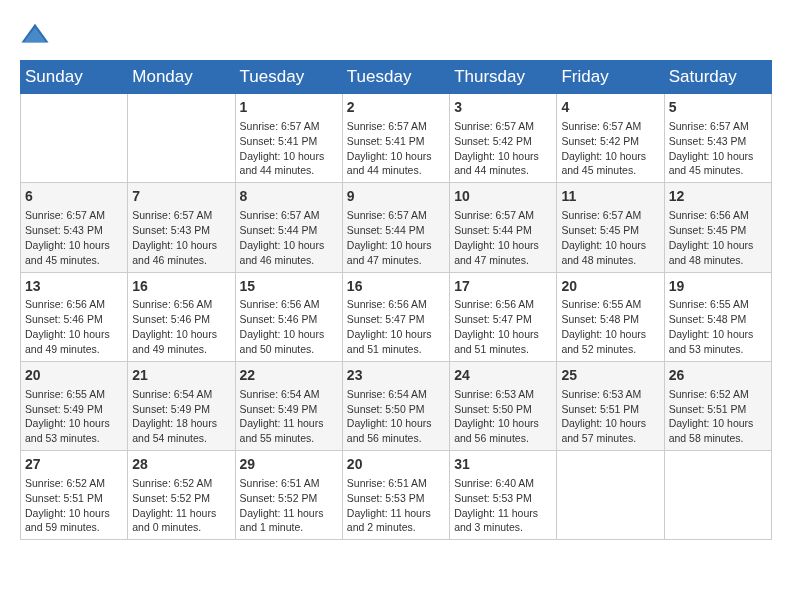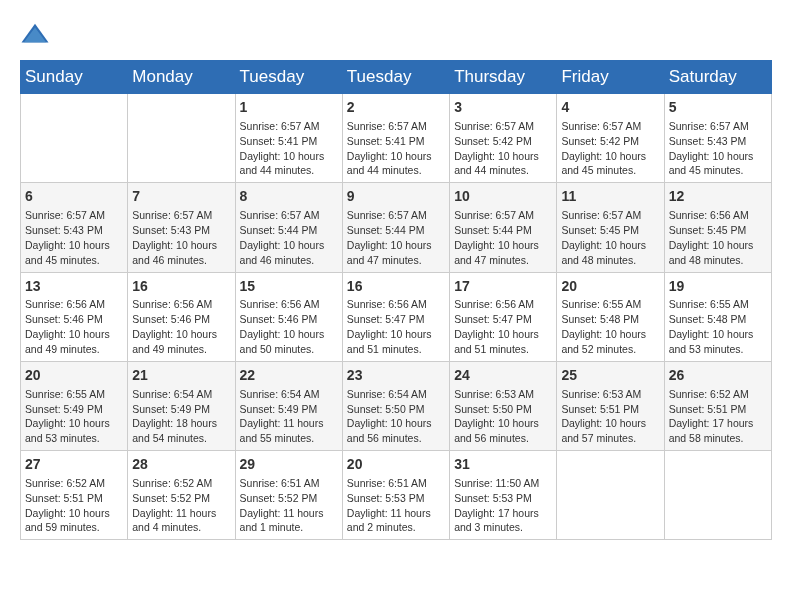--- a/index.html
+++ b/index.html
@@ -225,40 +225,40 @@
         <span class="day-info">Sunrise: 6:53 AM</span><br>
         <span class="day-info">Sunset: 5:50 PM</span><br>
         <span class="day-info">Daylight: 10 hours and 56 minutes.</span></td>
         <td><span class="day-number">25</span>
         <span class="day-info">Sunrise: 6:53 AM</span><br>
         <span class="day-info">Sunset: 5:51 PM</span><br>
         <span class="day-info">Daylight: 10 hours and 57 minutes.</span></td>
         <td><span class="day-number">26</span>
         <span class="day-info">Sunrise: 6:52 AM</span><br>
         <span class="day-info">Sunset: 5:51 PM</span><br>
-        <span class="day-info">Daylight: 17 hours and 58 minutes.</span></td>
+        <span class="day-info">Daylight: 10 hours and 58 minutes.</span></td>
       </tr>
       <tr>
         <td><span class="day-number">27</span>
         <span class="day-info">Sunrise: 6:52 AM</span><br>
         <span class="day-info">Sunset: 5:51 PM</span><br>
         <span class="day-info">Daylight: 10 hours and 59 minutes.</span></td>
         <td><span class="day-number">28</span>
         <span class="day-info">Sunrise: 6:52 AM</span><br>
         <span class="day-info">Sunset: 5:52 PM</span><br>
-        <span class="day-info">Daylight: 11 hours and 4 minutes.</span></td>
+        <span class="day-info">Daylight: 11 hours and 0 minutes.</span></td>
         <td><span class="day-number">29</span>
         <span class="day-info">Sunrise: 6:51 AM</span><br>
         <span class="day-info">Sunset: 5:52 PM</span><br>
         <span class="day-info">Daylight: 11 hours and 1 minute.</span></td>
         <td><span class="day-number">20</span>
         <span class="day-info">Sunrise: 6:51 AM</span><br>
         <span class="day-info">Sunset: 5:53 PM</span><br>
         <span class="day-info">Daylight: 11 hours and 2 minutes.</span></td>
         <td><span class="day-number">31</span>
-        <span class="day-info">Sunrise: 11:50 AM</span><br>
+        <span class="day-info">Sunrise: 6:40 AM</span><br>
         <span class="day-info">Sunset: 5:53 PM</span><br>
-        <span class="day-info">Daylight: 17 hours and 3 minutes.</span></td>
+        <span class="day-info">Daylight: 11 hours and 3 minutes.</span></td>
         <td class="empty-cell"></td>
         <td class="empty-cell"></td>
       </tr>
     </tbody>
 </table>
 
 </body></html>

